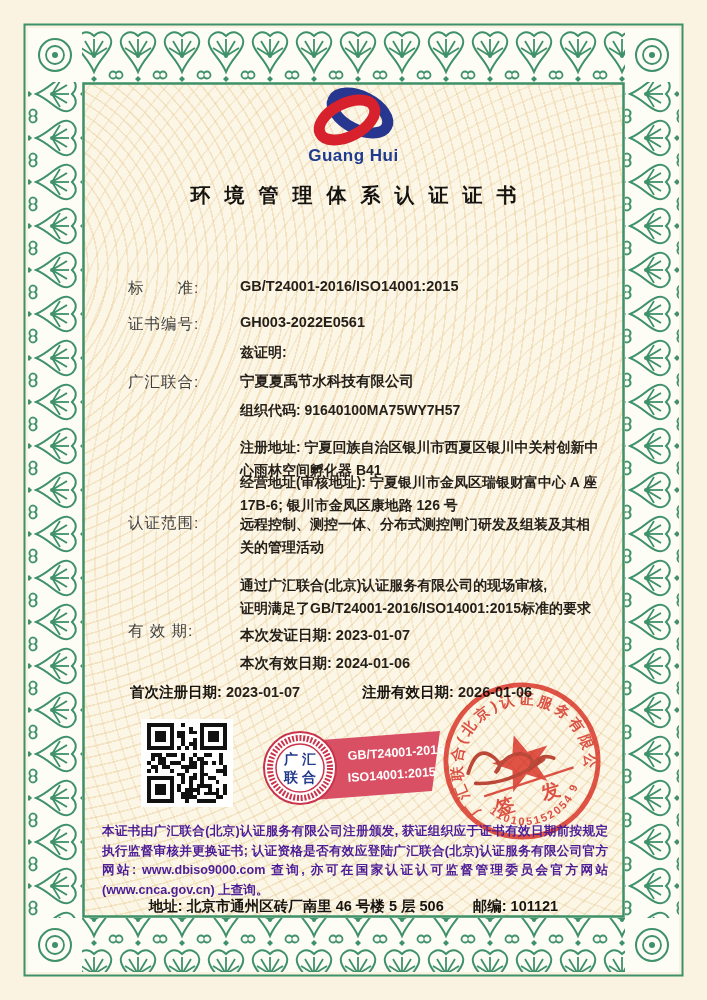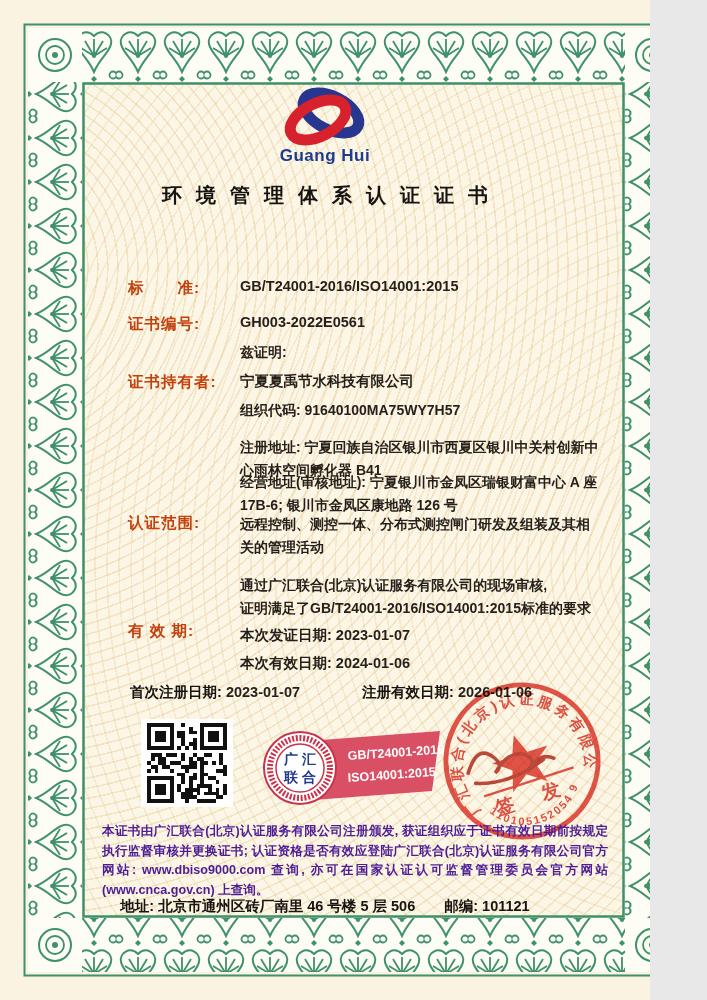--- a/index.html
+++ b/index.html
@@ -1,30 +1,30 @@
 <!DOCTYPE html>
 <html><head>
 <meta charset="utf-8">
 <style>
   html,body{margin:0;padding:0;background:#e8e8e8;}
-  .page{position:relative;width:650px;height:1000px;background:#fbf3e2;overflow:hidden;
+  .page{position:relative;width:707px;height:1000px;background:#fbf3e2;overflow:hidden;
         font-family:"Liberation Sans","DejaVu Sans",sans-serif;}
   .inner-bg{position:absolute;left:84px;top:84px;width:539px;height:832px;
         background:
           repeating-radial-gradient(circle at -18% 22%, rgba(231,200,142,.40) 0 1.6px, rgba(0,0,0,0) 1.6px 10px),
           repeating-radial-gradient(circle at 118% 58%, rgba(231,200,142,.30) 0 1.6px, rgba(0,0,0,0) 1.6px 12px),
           #fcf6e7;}
   .border-svg{position:absolute;left:0;top:0;}
   .logo-svg{position:absolute;left:50%;top:86px;transform:translateX(-50%);}
   .brand{position:absolute;left:0;right:0;top:146px;text-align:center;
          font-size:17px;font-weight:700;color:#1d3b8f;letter-spacing:.5px;}
   .title{position:absolute;left:0;right:0;top:182px;text-align:center;
          font-size:20px;font-weight:700;color:#151310;letter-spacing:14px;text-indent:14px;}
   .row{position:absolute;left:128px;display:flex;align-items:flex-start;}
-  .lbl{width:112px;flex:none;font-size:15.5px;font-weight:700;color:#c2410c;letter-spacing:1px;}
+  .lbl{width:112px;flex:none;font-size:15.5px;font-weight:400;color:#404040;letter-spacing:1px;}
   .val{font-size:14.5px;font-weight:700;color:#241f18;}
   .val.w{width:362px;line-height:23px;}
   .small{font-size:14px;}
   .pairline{position:absolute;left:130px;top:683px;font-size:14.5px;font-weight:700;color:#17130e;}
   .pairline .v{color:#241f18;margin-right:58px;margin-top:16px;}
   .qr{position:absolute;left:141px;top:719px;width:92px;height:88px;background:#ffffff;
       display:flex;align-items:center;justify-content:center;}
   .badge-svg{position:absolute;left:256px;top:720px;}
   .seal-svg{position:absolute;left:437px;top:676px;opacity:.9;mix-blend-mode:multiply;}
   .notice{position:absolute;left:102px;top:822px;width:506px;font-size:12.6px;font-weight:700;
@@ -108,21 +108,21 @@
   <div class="row" style="top:314px">
     <span class="lbl">证书编号:</span>
     <span class="val">GH003-2022E0561</span>
   </div>
 
   <div class="row" style="top:344px;left:240px">
     <span class="val small">兹证明:</span>
   </div>
 
   <div class="row" style="top:372px">
-    <span class="lbl">证书持有者:</span>
+    <span class="lbl">广汇联合:</span>
     <span class="val">宁夏夏禹节水科技有限公司</span>
   </div>
 
   <div class="row" style="top:402px;left:240px">
     <span class="val small">组织代码: 91640100MA75WY7H57</span>
   </div>
 
   <div class="row" style="top:436px;left:240px">
     <span class="val w small">注册地址: 宁夏回族自治区银川市西夏区银川中关村创新中心雨林空间孵化器 B41</span>
   </div>

